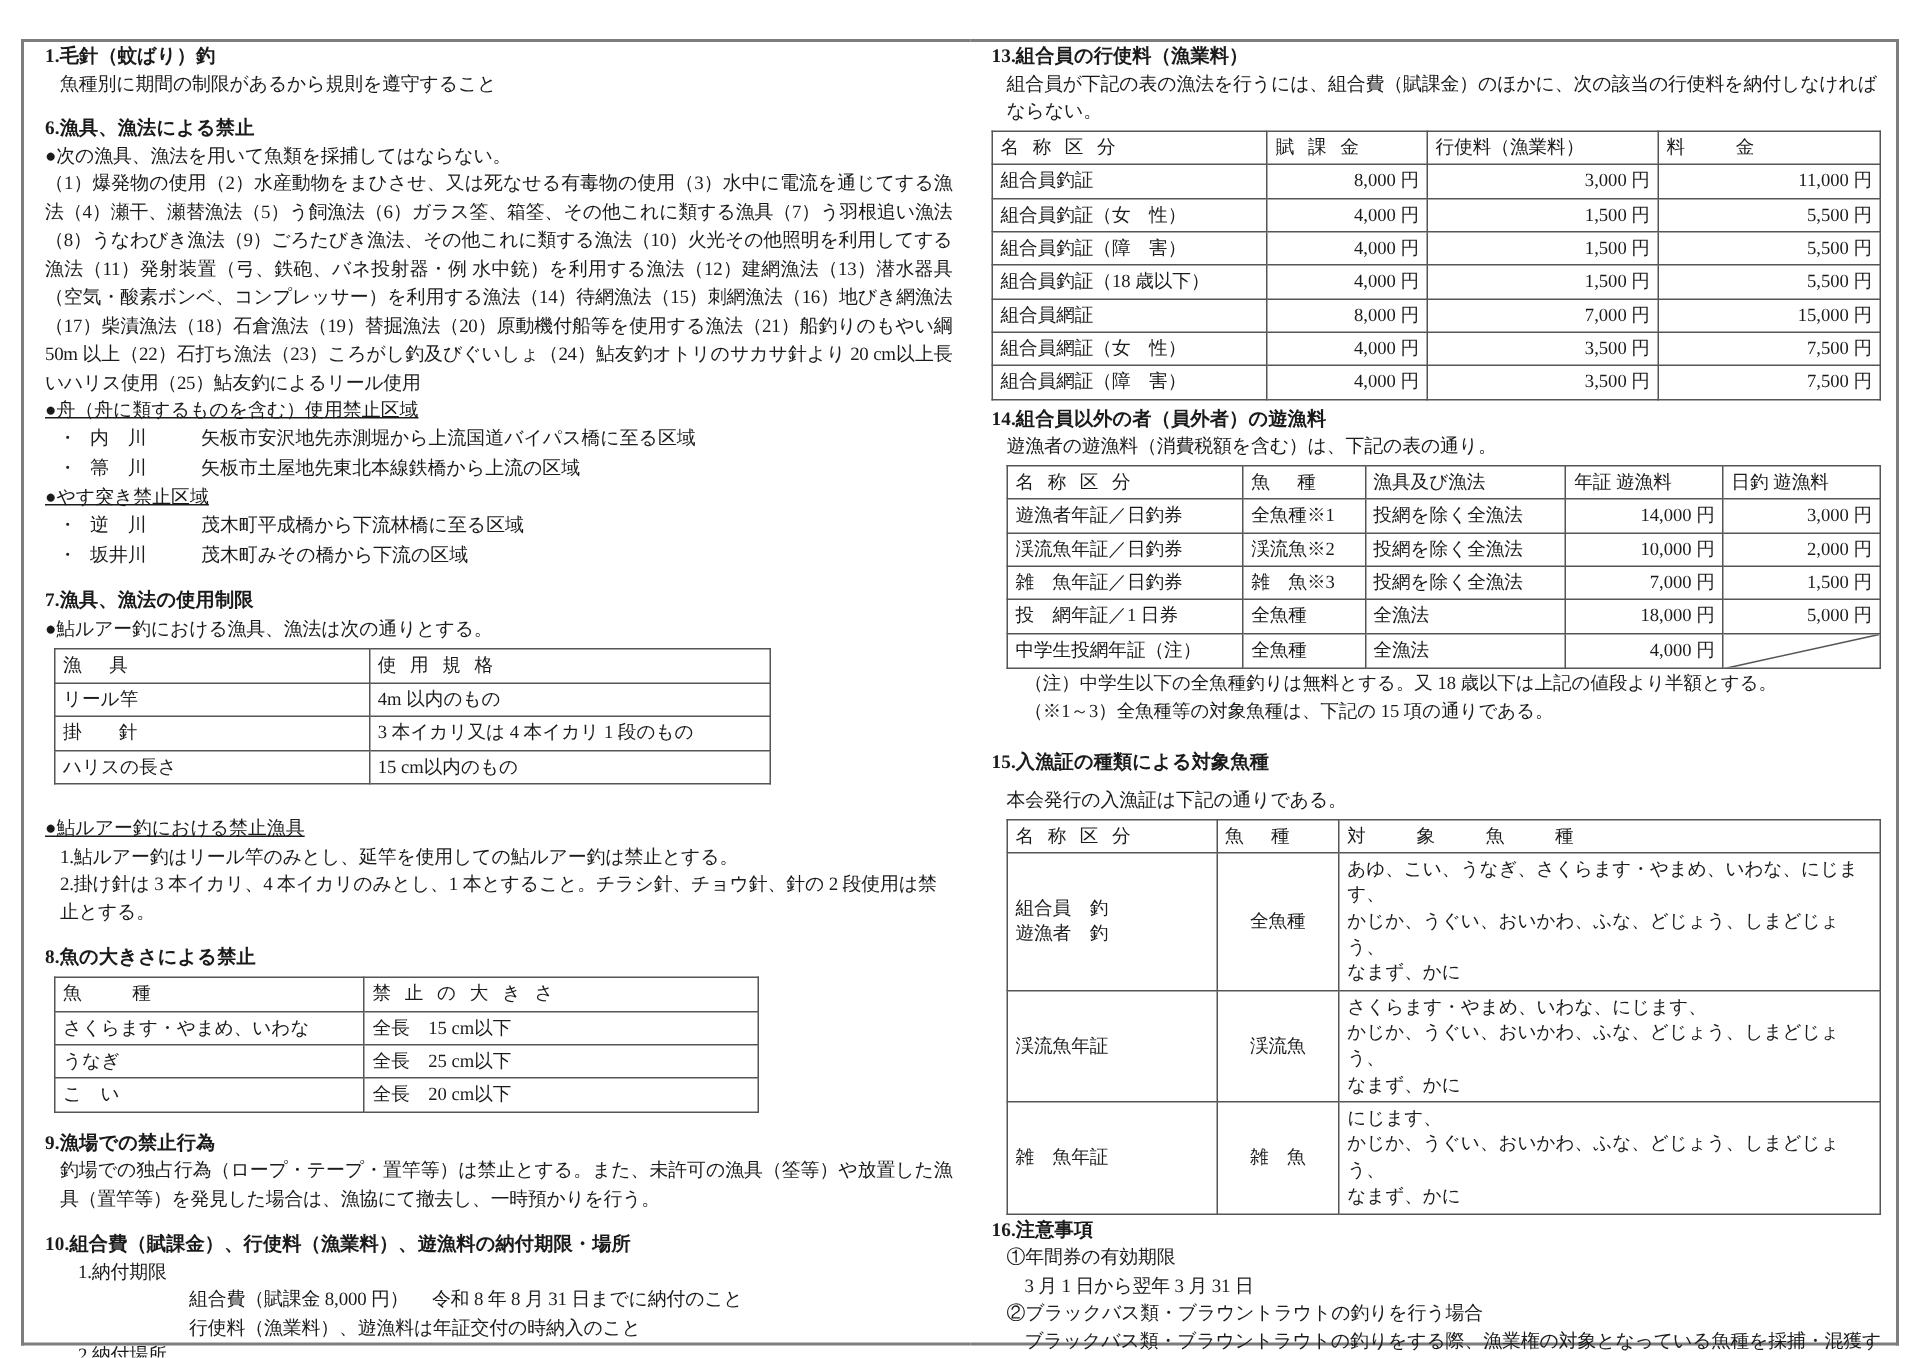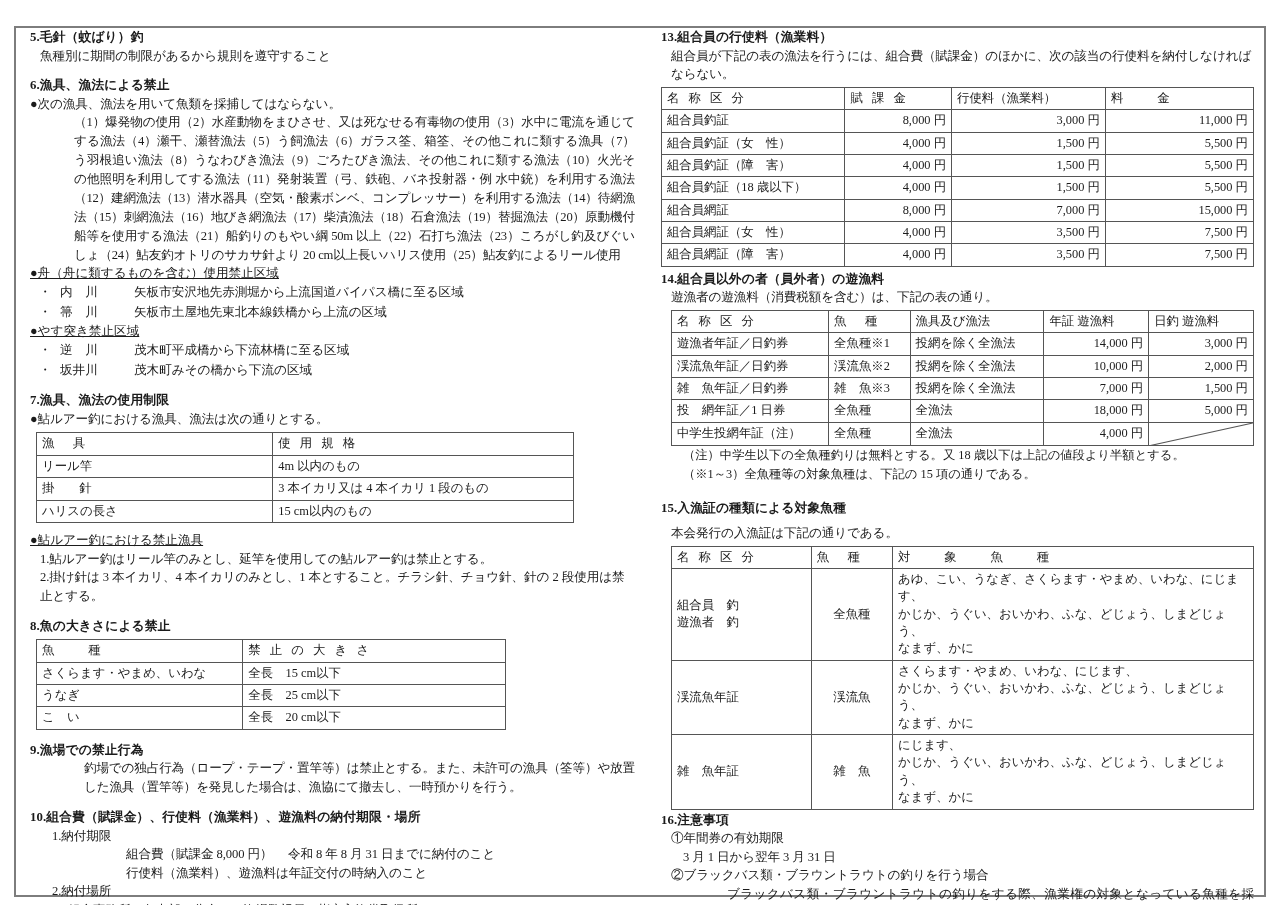--- a/index.html
+++ b/index.html
@@ -51,21 +51,20 @@
   .para {
     font-size: 12.6px;
     line-height: 1.48;
     letter-spacing: -0.1px;
   }
   .para-justify {
     font-size: 12.6px;
     line-height: 1.5;
     text-align: justify;
     letter-spacing: -0.2px;
-    margin-left: 44px;
   }
   .indent1 { padding-left: 10px; }
   .indent2 { padding-left: 22px; }
   .indent3 { padding-left: 38px; }
   .indent4 { padding-left: 96px; }
   .bullet-line {
     font-size: 12.6px;
     line-height: 1.5;
     text-decoration: underline;
   }
@@ -92,41 +91,41 @@
     line-height: 1.4;
     vertical-align: middle;
   }
   table.doc thead td {
     text-align: left;
     letter-spacing: 3px;
   }
   .t-center { text-align: center; }
   .t-right { text-align: right; }
   .sp { letter-spacing: 3px; }
-  .tbl-wrap-7 { width: 538px; margin: 4px 0 0 6px; }
+  .tbl-wrap-7 { width: 478px; margin: 4px 0 0 6px; }
   .tbl-wrap-8 { width: 470px; margin: 4px 0 0 6px; }
   .tbl-wrap-13 { width: 100%; margin: 3px 0 0 0; }
   .tbl-wrap-14 { width: 100%; margin: 3px 0 0 10px; width: calc(100% - 10px); }
   .tbl-wrap-15 { width: 100%; margin: 3px 0 0 10px; width: calc(100% - 10px); }
   .cell-multiline { line-height: 1.42; }
   .slash-cell {
     position: relative;
     padding: 0 !important;
   }
   .slash-cell svg { display: block; width: 100%; height: 100%; }
   .note-sm { font-size: 12.3px; line-height: 1.5; }
 </style>
 </head>
 <body>
 
 <div class="page">
 
   <div class="col col-left">
 
-    <div class="sec-title">5.毛針（蚊ばり）釣</div>
+    <div class="sec-title">1.毛針（蚊ばり）釣</div>
     <div class="para indent1">魚種別に期間の制限があるから規則を遵守すること</div>
 
     <div class="gap-m"></div>
 
     <div class="sec-title">6.漁具、漁法による禁止</div>
     <div class="para">●次の漁具、漁法を用いて魚類を採捕してはならない。</div>
     <div class="para-justify">（1）爆発物の使用（2）水産動物をまひさせ、又は死なせる有毒物の使用（3）水中に電流を通じてする漁法（4）瀬干、瀬替漁法（5）う飼漁法（6）ガラス筌、箱筌、その他これに類する漁具（7）う羽根追い漁法（8）うなわびき漁法（9）ごろたびき漁法、その他これに類する漁法（10）火光その他照明を利用してする漁法（11）発射装置（弓、鉄砲、バネ投射器・例 水中銃）を利用する漁法（12）建網漁法（13）潜水器具（空気・酸素ボンベ、コンプレッサー）を利用する漁法（14）待網漁法（15）刺網漁法（16）地びき網漁法（17）柴漬漁法（18）石倉漁法（19）替掘漁法（20）原動機付船等を使用する漁法（21）船釣りのもやい綱 50m 以上（22）石打ち漁法（23）ころがし釣及びぐいしょ（24）鮎友釣オトリのサカサ針より 20 cm以上長いハリス使用（25）鮎友釣によるリール使用</div>
     <div class="bullet-line">●舟（舟に類するものを含む）使用禁止区域</div>
 
     <div class="dot-row">
@@ -176,21 +175,21 @@
             <td>3 本イカリ又は 4 本イカリ 1 段のもの</td>
           </tr>
           <tr>
             <td>ハリスの長さ</td>
             <td>15 cm以内のもの</td>
           </tr>
         </tbody>
       </table>
     </div>
 
-    <div class="bullet-line" style="margin-top:8px">●鮎ルアー釣における禁止漁具</div>
+    <div class="bullet-line" style="margin-top:20px">●鮎ルアー釣における禁止漁具</div>
     <div class="para indent1">1.鮎ルアー釣はリール竿のみとし、延竿を使用しての鮎ルアー釣は禁止とする。</div>
     <div class="para indent1">2.掛け針は 3 本イカリ、4 本イカリのみとし、1 本とすること。チラシ針、チョウ針、針の 2 段使用は禁止とする。</div>
 
     <div class="gap-m"></div>
 
     <div class="sec-title">8.魚の大きさによる禁止</div>
 
     <div class="tbl-wrap-8">
       <table class="doc">
         <thead>

